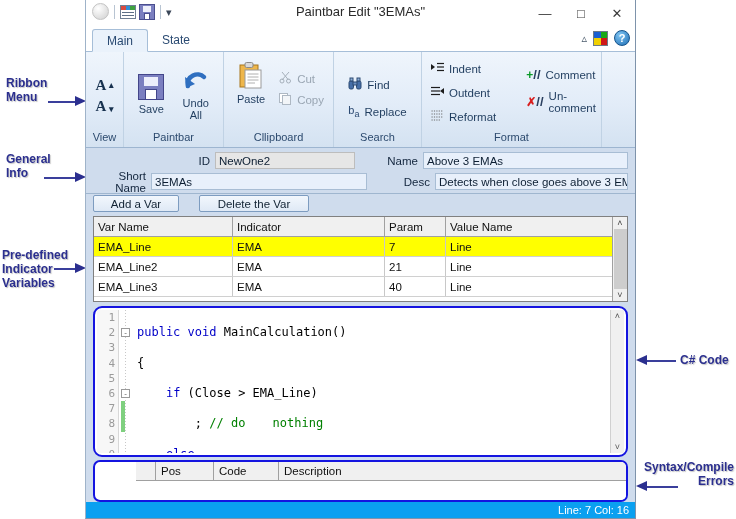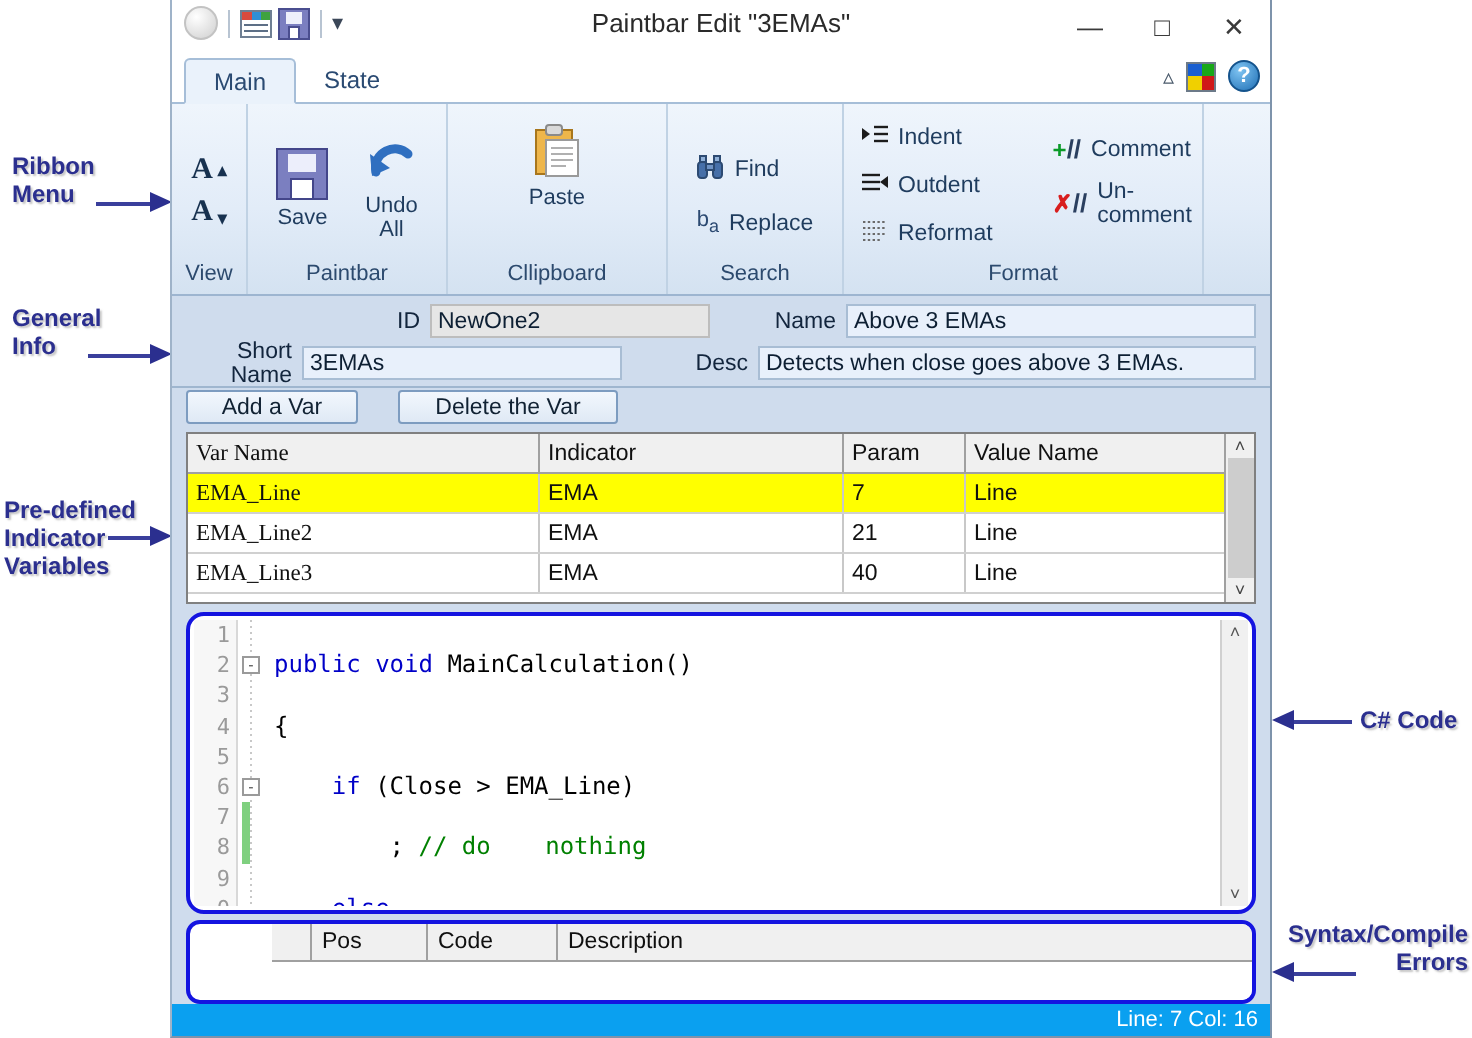--- a/index.html
+++ b/index.html
@@ -142,21 +142,21 @@
   .tablewrap { flex:0 0 86px; margin:2px 7px 0 7px; background:#fff;
                border:1px solid #808080; display:flex; flex-direction:column; }
   .thead, .trow { display:flex; height:20px; align-items:stretch; }
   .thead { background:#f0f0f0; border-bottom:1px solid #a0a0a0; }
   .th { font-size:11.5px; color:#101010; padding:2px 4px; border-right:1px solid #a0a0a0;
         display:flex; align-items:center; }
   .td { font-size:11.5px; color:#101010; padding:2px 4px; border-right:1px solid #c8c8c8;
         display:flex; align-items:center; overflow:hidden; white-space:nowrap; }
   .trow { border-bottom:1px solid #d0d0d0; background:#fff; }
   .trow.sel { background:#ffff00; }
-  .c0 { width:176px;font-family:Liberation Serif, serif; } .c1 { width:152px; } .c2 { width:61px; } .c3 { flex:1; border-right:none; }
+  .c0 { width:139px; } .c1 { width:152px; } .c2 { width:61px; } .c3 { flex:1; border-right:none; }
   .vsb { width:15px; background:#f0f0f0; border-left:1px solid #a0a0a0;
          display:flex; flex-direction:column; align-items:center; justify-content:space-between; }
   .vsb .ar { font-size:9px; color:#444; line-height:12px; }
   .vsb .thumb { width:13px; flex:1; margin:0; background:#cdcdcd; }
 
   
   .codewrap { flex:1 1 auto; margin:4px 7px 0 7px; position:relative;
               border:2px solid #1414e0; border-radius:9px; background:#fff; overflow:hidden; }
   .codeinner { position:absolute; inset:2px; display:flex; background:#fff; overflow:hidden; }
   .gutter { width:22px; background:#f7f7f7; border-right:1px solid #d8d8d8;
@@ -317,20 +317,42 @@
                 <g stroke="#b0b0b0" stroke-width="1">
                   <line x1="9.5" y1="12" x2="20.5" y2="12"></line>
                     <line x1="9.5" y1="15" x2="20.5" y2="15"></line>
                   <line x1="9.5" y1="18" x2="20.5" y2="18"></line>
                     <line x1="9.5" y1="21" x2="17" y2="21"></line>
                 </g>
               </svg>
             </div>
             <span>Paste</span>
           </div>
+          <div class="col" style="padding-top:10px;">
+            <div class="smbtn dim">
+              <span>
+                <svg width="13" height="13" viewBox="0 0 13 13">
+                  <circle cx="3" cy="10" r="2" fill="none" stroke="#a6b0bb"></circle>
+                  <circle cx="9.5" cy="10" r="2" fill="none" stroke="#a6b0bb"></circle>
+                  <line x1="3" y1="9" x2="10" y2="1" stroke="#a6b0bb"></line>
+                  <line x1="9.5" y1="9" x2="3" y2="1" stroke="#a6b0bb"></line>
+                </svg>
+              </span>
+              <span>Cut</span>
+            </div>
+            <div class="smbtn dim">
+              <span>
+                <svg width="13" height="13" viewBox="0 0 13 13">
+                  <rect x="0.5" y="1.5" width="8" height="9" fill="#fff" stroke="#aeb8c3"></rect>
+                  <rect x="3.5" y="3.5" width="8" height="9" fill="#f2f5f8" stroke="#aeb8c3"></rect>
+                </svg>
+              </span>
+              <span>Copy</span>
+            </div>
+          </div>
         </div>
         <div class="gname">Cllipboard</div>
       </div>
 
       <div class="grp" style="width:88px;">
         <div class="body" style="justify-content:center; padding-top:14px;">
           <div class="col" style="gap:6px;">
             <div class="smbtn">
               <span>
                 <svg width="14" height="13" viewBox="0 0 14 13">
@@ -414,21 +436,21 @@
 
     <div class="infopanel">
       <div class="inforow">
         <div class="lbl" style="width:122px;">ID</div>
         <div class="fld readonly" style="width:140px;">NewOne2</div>
         <div class="lbl" style="width:68px;">Name</div>
         <div class="fld" style="flex:1;">Above 3 EMAs</div>
       </div>
       <div class="inforow">
         <div class="lbl" style="width:58px;">Short Name</div>
-        <div class="fld" style="width:160px;">3EMAs</div>
+        <div class="fld" style="width:216px;">3EMAs</div>
         <div class="lbl" style="width:68px;">Desc</div>
         <div class="fld" style="flex:1;">Detects when close goes above 3 EMAs.</div>
       </div>
     </div>
 
     <div class="varbtns">
       <div class="btn">Add a Var</div>
       <div class="btn" style="min-width:110px;">Delete the Var</div>
     </div>
 

